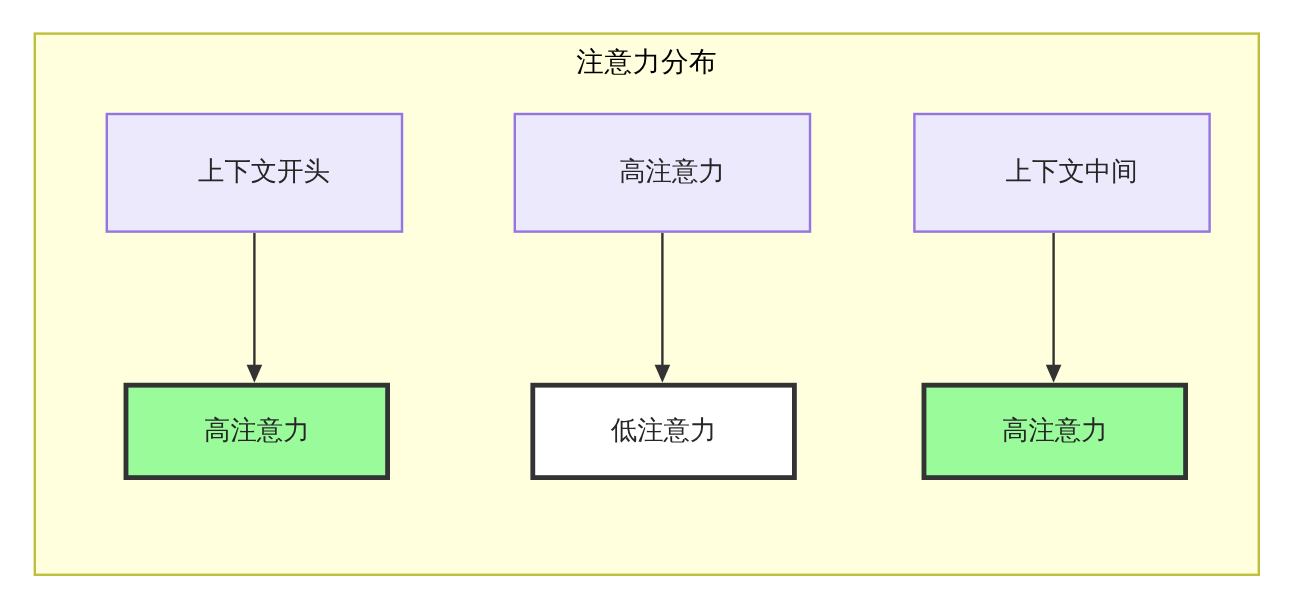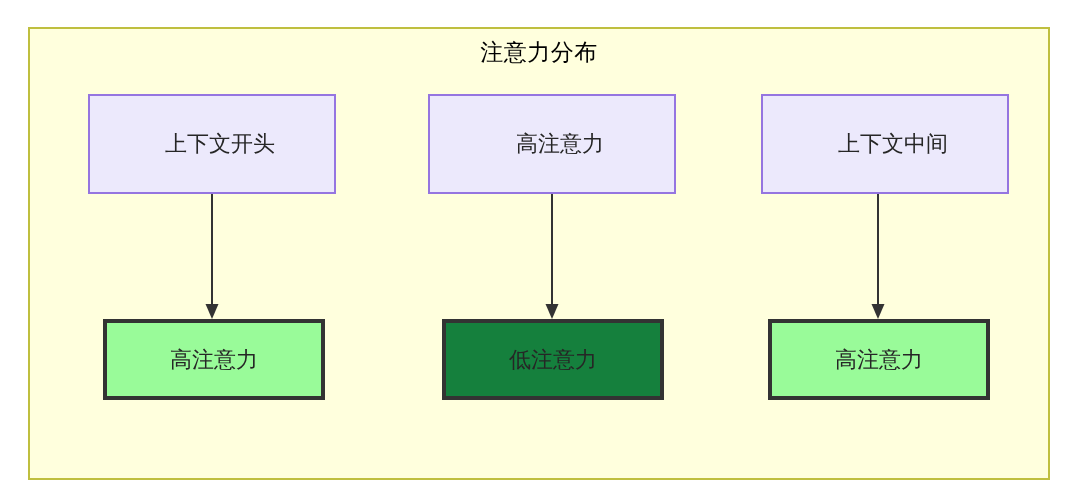--- a/index.html
+++ b/index.html
@@ -80,21 +80,21 @@
     top: 290px;           
     border: 4px solid #333333;
     font-size: 22px;
     line-height: 26px;
   }
   .node.attn.a1 { left: 73px; }   
   .node.attn.a2 { left: 412px; }  
   .node.attn.a3 { left: 738px; }  
 
   .fill-green { background: #99fb99; }
-  .fill-red   { background: #15803d; }
+  .fill-red   { background: #ffffff; }
 
   
   .arrow {
     position: absolute;
     top: 165px;           
     width: 14px;
     height: 125px;        
     pointer-events: none;
   }
   .arrow.r1 { left: 175px; }  

